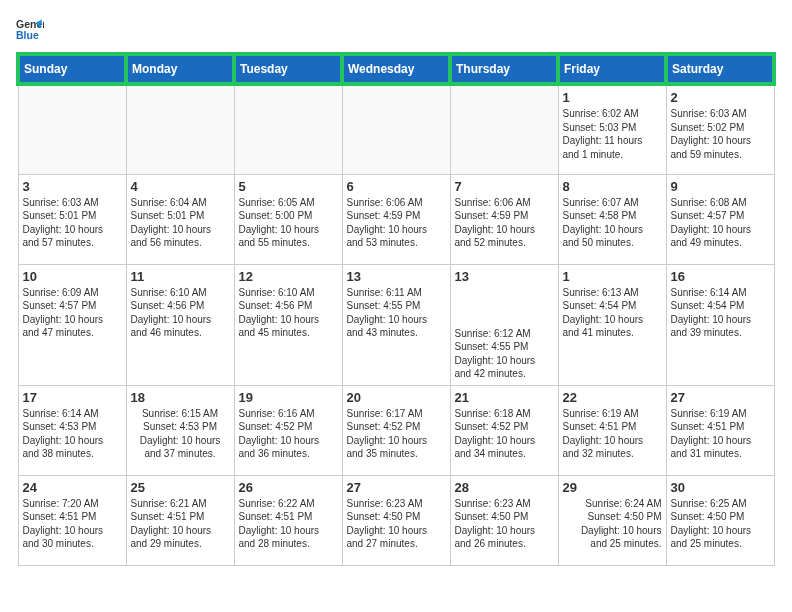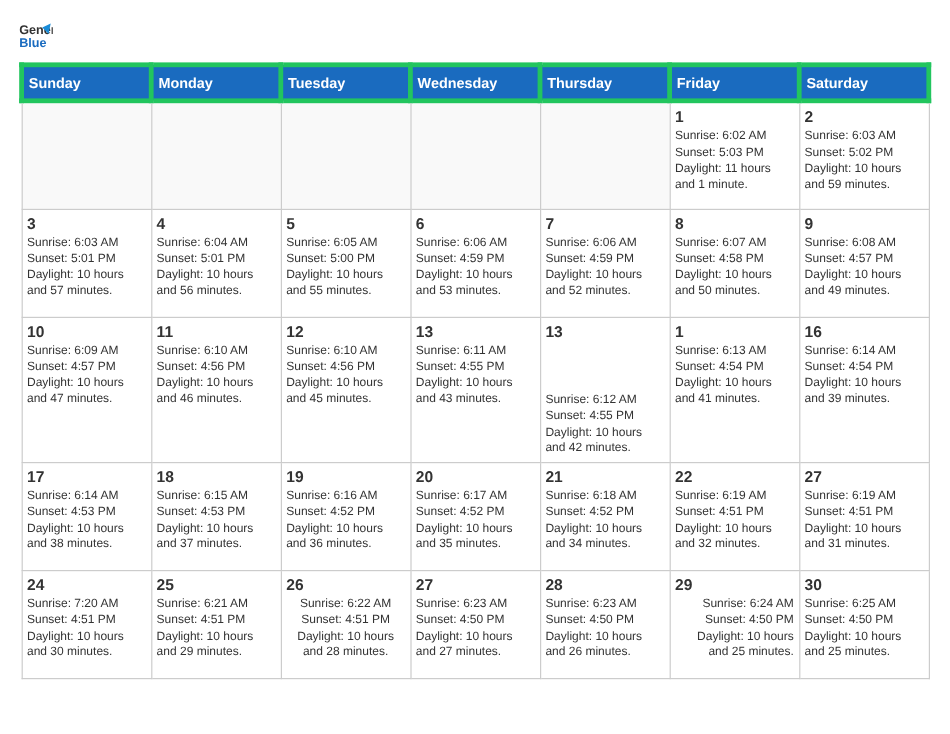--- a/index.html
+++ b/index.html
@@ -235,21 +235,21 @@
       <tr>
         <td>
           <span class="day-number">17</span>
           <div class="day-info" style="white-space: pre-line;">Sunrise: 6:14 AM
 Sunset: 4:53 PM
 Daylight: 10 hours
 and 38 minutes.</div>
         </td>
         <td>
           <span class="day-number">18</span>
-          <div class="day-info" style="white-space: pre-line;">Sunrise: 6:15 AM
+          <div class="day-info" style="white-space: pre-line; text-align: center;">Sunrise: 6:15 AM
 Sunset: 4:53 PM
 Daylight: 10 hours
 and 37 minutes.</div>
         </td>
         <td>
           <span class="day-number">19</span>
           <div class="day-info" style="white-space: pre-line;">Sunrise: 6:16 AM
 Sunset: 4:52 PM
 Daylight: 10 hours
 and 36 minutes.</div>
@@ -293,21 +293,21 @@
         </td>
         <td>
           <span class="day-number">25</span>
           <div class="day-info" style="white-space: pre-line;">Sunrise: 6:21 AM
 Sunset: 4:51 PM
 Daylight: 10 hours
 and 29 minutes.</div>
         </td>
         <td>
           <span class="day-number">26</span>
-          <div class="day-info" style="white-space: pre-line; text-align: center;">Sunrise: 6:22 AM
+          <div class="day-info" style="white-space: pre-line;">Sunrise: 6:22 AM
 Sunset: 4:51 PM
 Daylight: 10 hours
 and 28 minutes.</div>
         </td>
         <td>
           <span class="day-number">27</span>
           <div class="day-info" style="white-space: pre-line;">Sunrise: 6:23 AM
 Sunset: 4:50 PM
 Daylight: 10 hours
 and 27 minutes.</div>

